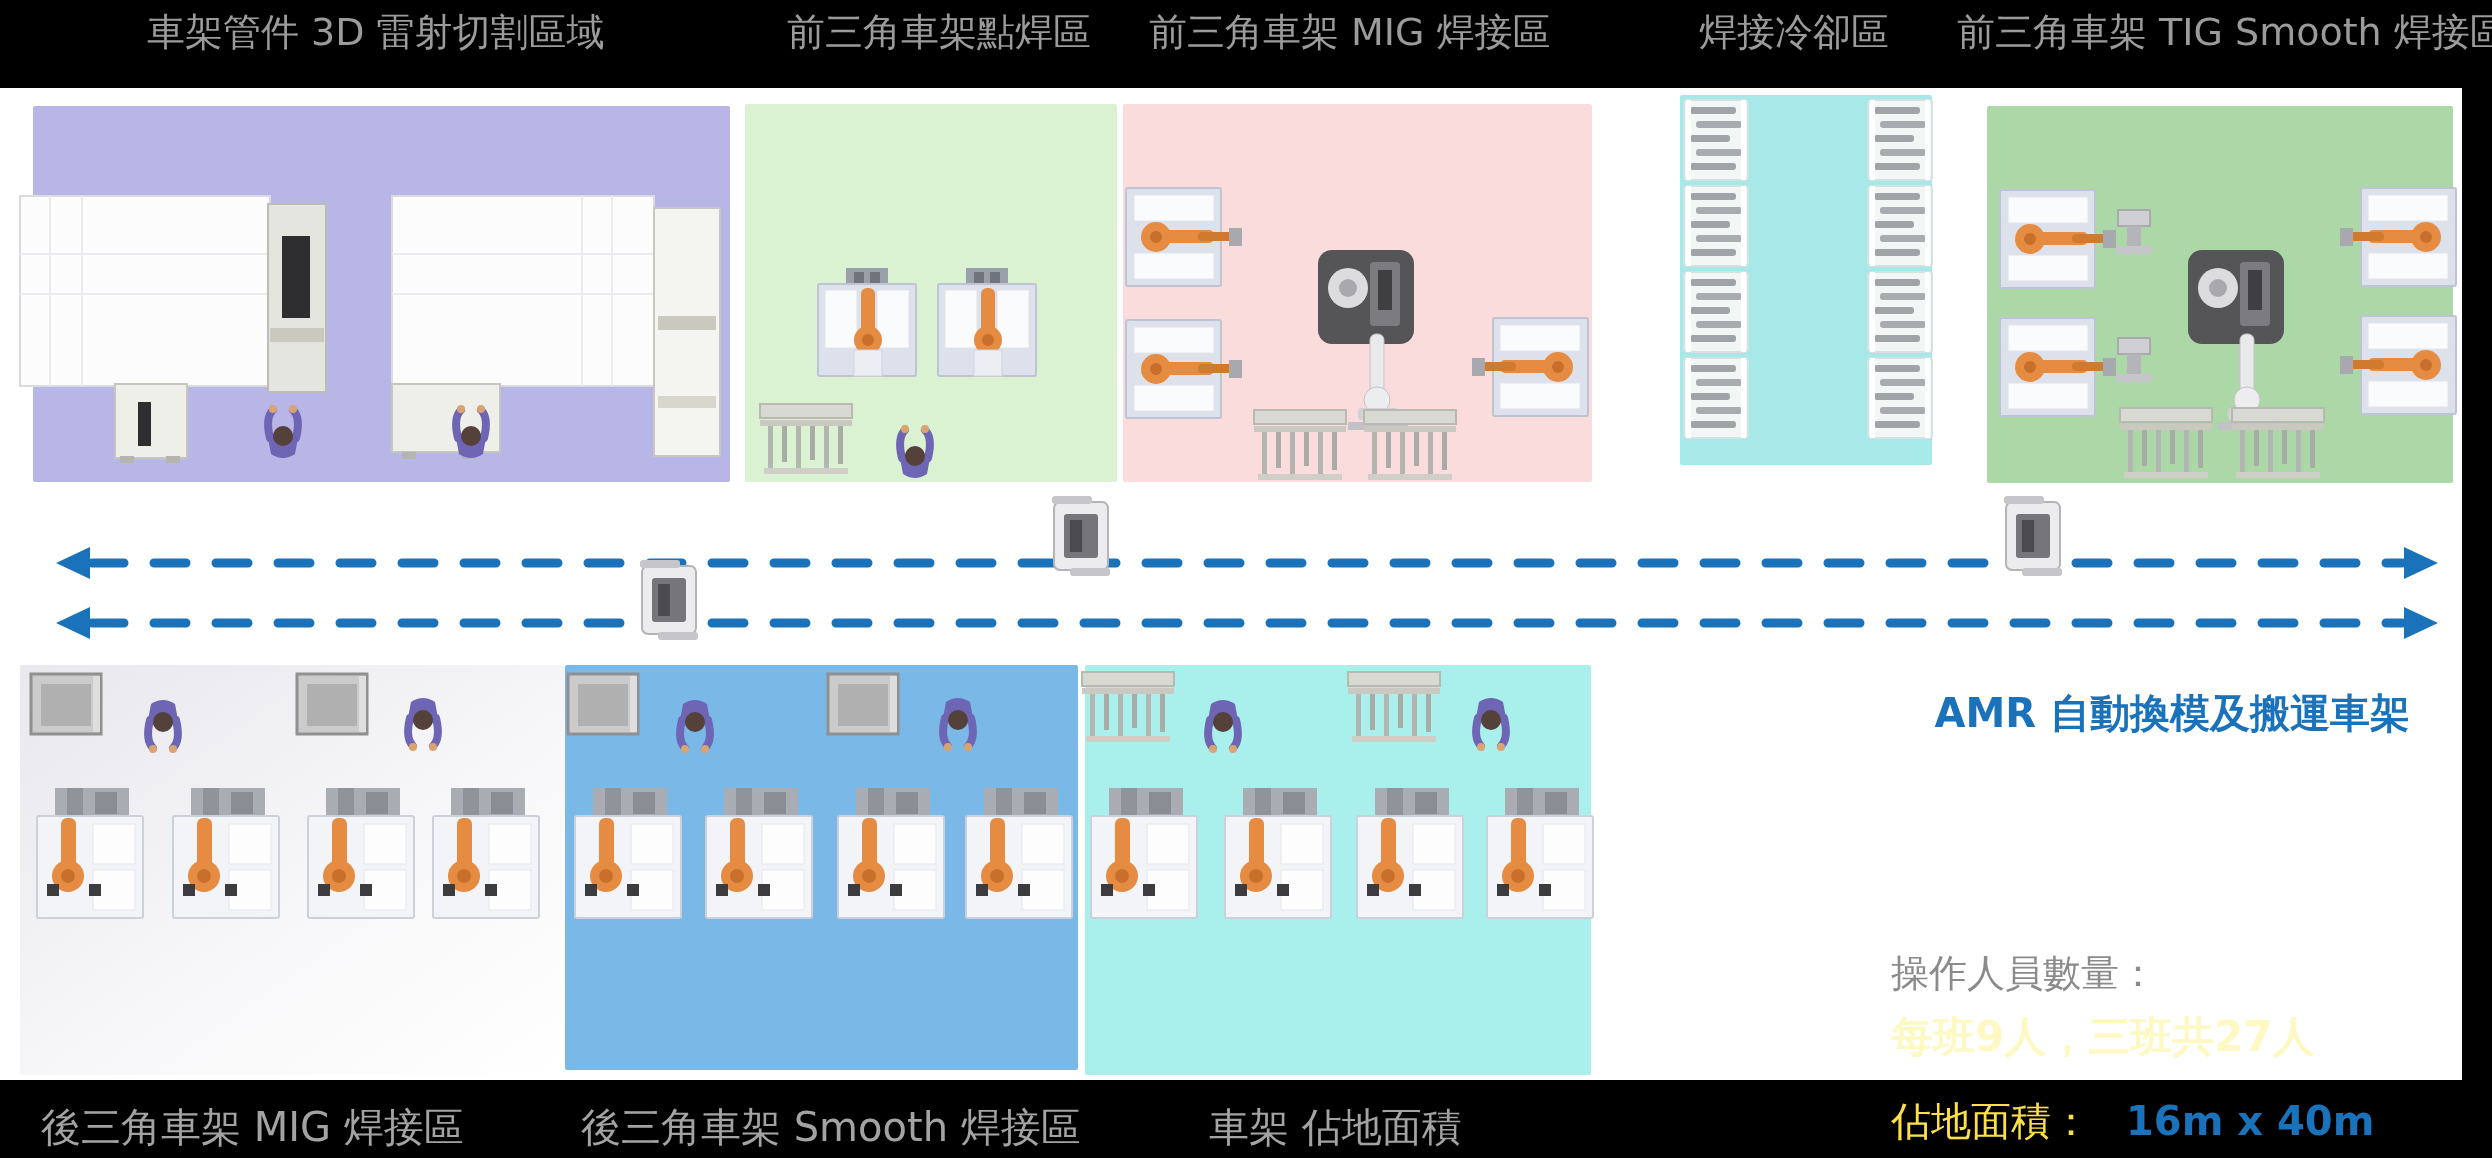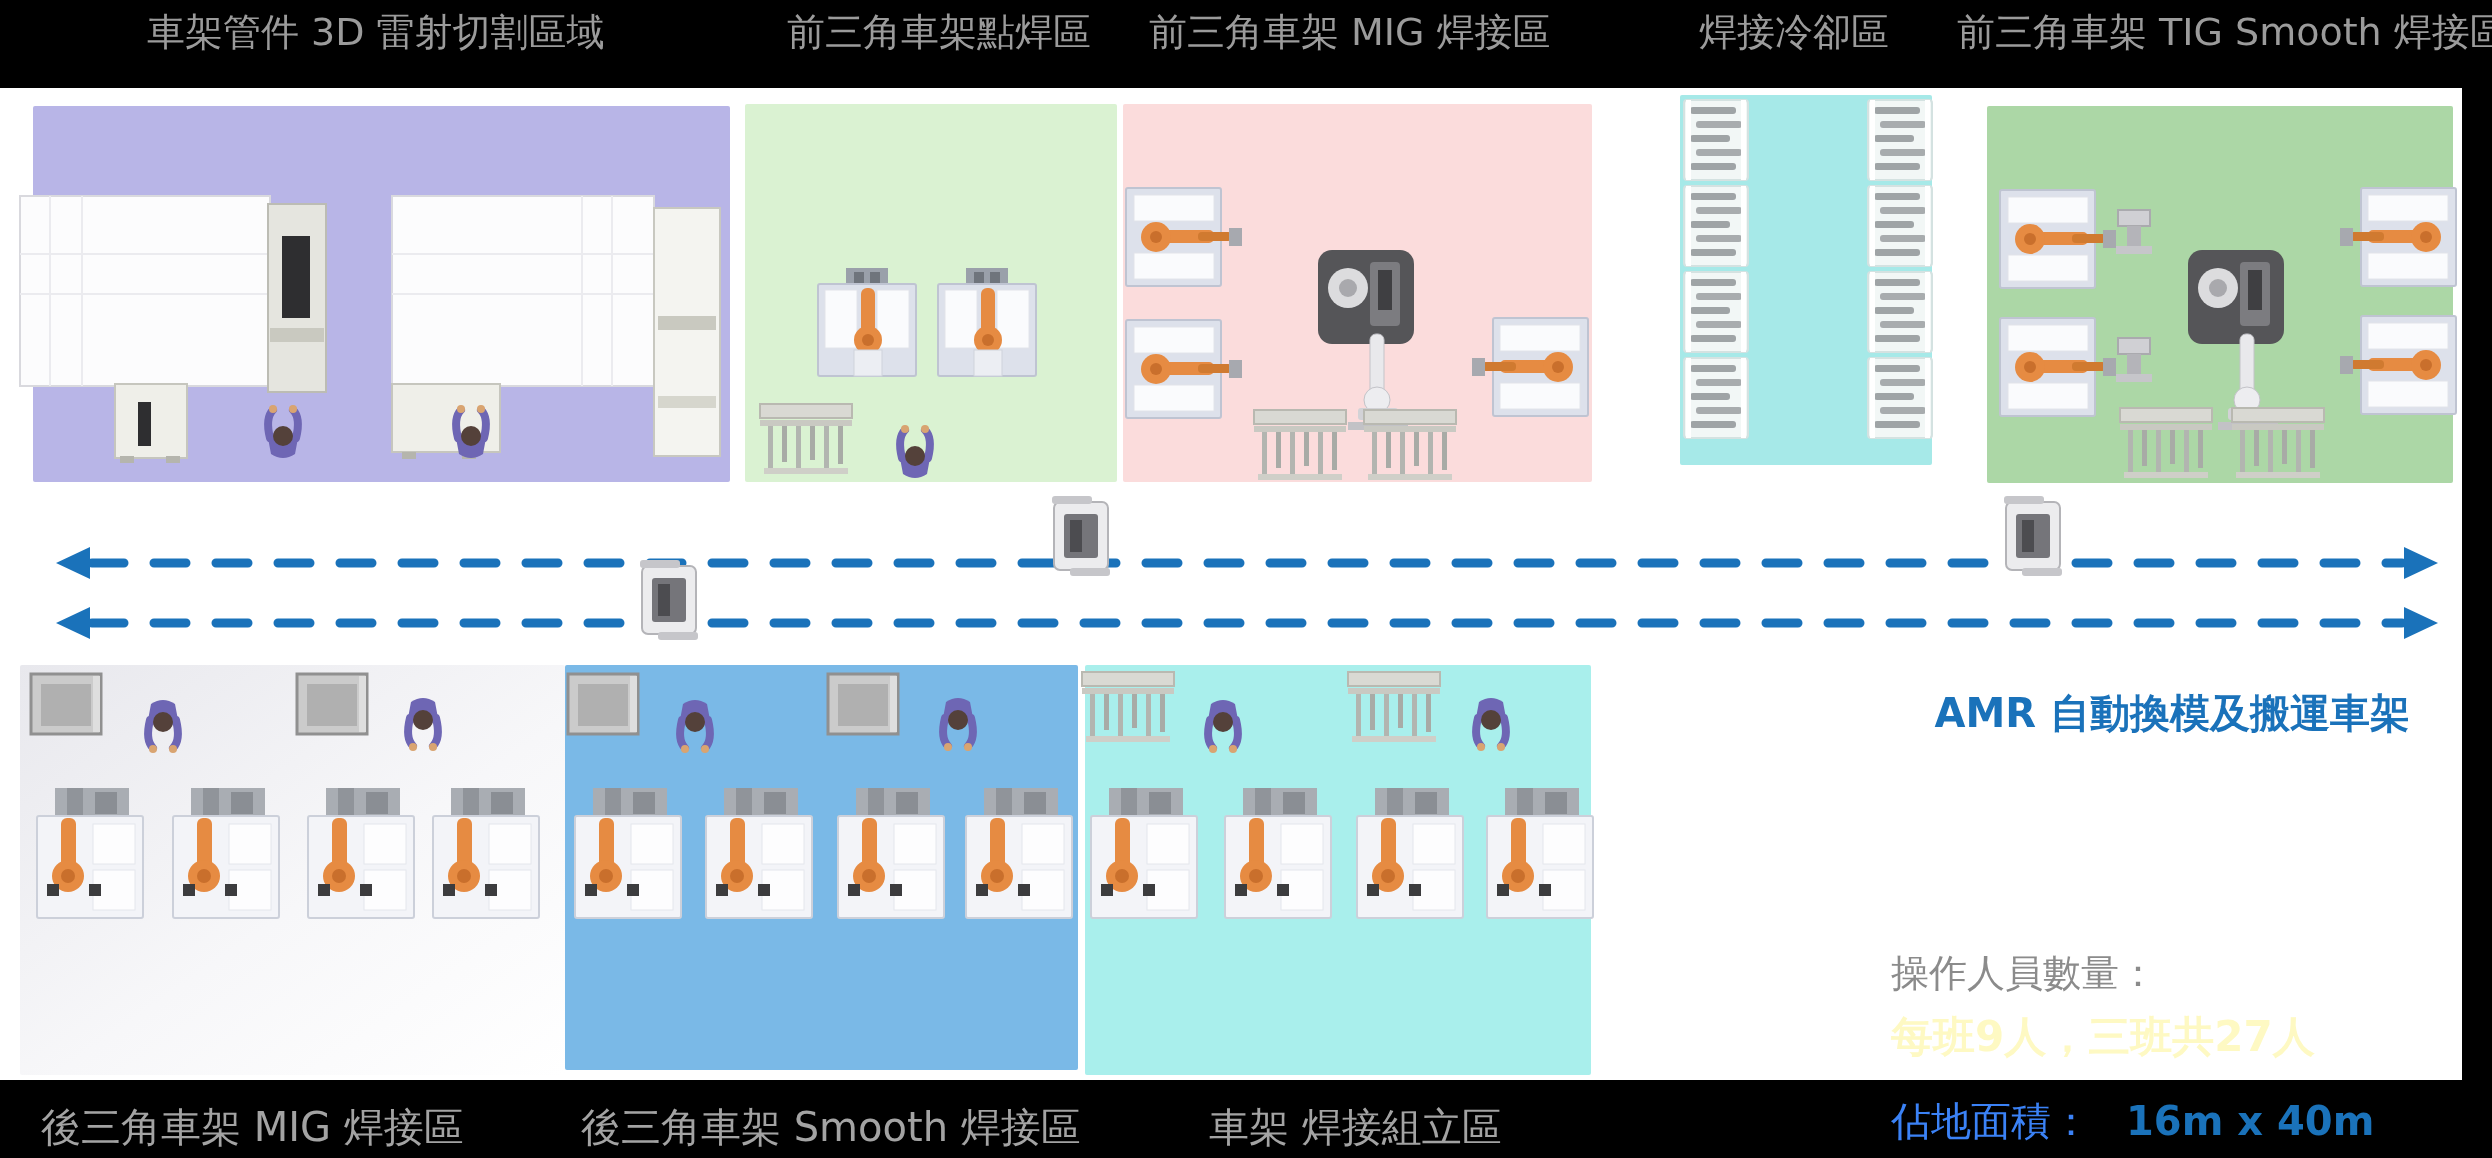--- a/index.html
+++ b/index.html
@@ -11,21 +11,21 @@
   #zones .zone{border-radius:2px;}
   #diagram{position:absolute;left:0;top:0;width:2492px;height:1158px;pointer-events:none;}
   .toplabel{position:absolute;top:10px;font-size:38px;line-height:1.2;color:#9b9b9b;white-space:nowrap;}
   .botlabel{position:absolute;top:1100px;font-size:40px;color:#a3a3a3;white-space:nowrap;}
   #amr-label{position:absolute;left:1700px;top:686px;width:710px;text-align:right;
              font-size:40px;font-weight:bold;color:#1a72ba;white-space:nowrap;}
   #operators{position:absolute;left:1891px;top:948px;white-space:nowrap;}
   #operators .lab{font-size:38px;color:#8b8b8b;display:block;}
   #operators .val{font-size:42px;font-weight:bold;color:#fef9c3;display:block;margin-top:10px;}
   #area{position:absolute;left:1891px;top:1094px;white-space:nowrap;font-size:40px;}
-  #area .lab{color:#3b82f6;text-align:right;}
+  #area .lab{color:#fde047;text-align:right;}
   #area .val{color:#1a72ba;font-weight:bold;margin-left:35px;}
 </style>
 </head>
 <body>
 
 <div id="canvas">
   <div id="panel"></div>
   <div id="zones">
       <div class="zone" style="left: 33px; top: 106px; width: 697px; height: 376px; background: rgb(184, 181, 231);"></div>
       <div class="zone" style="left: 745px; top: 104px; width: 372px; height: 378px; background: rgb(218, 242, 210);"></div>
@@ -235,21 +235,21 @@
   </svg>
 
   <div class="toplabel" style="left:147px">車架管件 3D 雷射切割區域</div>
   <div class="toplabel" style="left:1149px">前三角車架 MIG 焊接區</div>
   <div class="toplabel" style="left:787px">前三角車架點焊區</div>
   <div class="toplabel" style="left:1699px">焊接冷卻區</div>
   <div class="toplabel" style="left:1957px">前三角車架 TIG Smooth 焊接區</div>
 
   <div class="botlabel" style="left:41px">後三角車架 MIG 焊接區</div>
   <div class="botlabel" style="left:581px">後三角車架 Smooth 焊接區</div>
-  <div class="botlabel" style="left:1209px">車架 焊接組立區</div>
+  <div class="botlabel" style="left:1209px">車架 佔地面積</div>
 
   <div id="amr-label">AMR 自動換模及搬運車架</div>
 
   <div id="operators">
     <span class="lab">操作人員數量：</span>
     <span class="val">每班9人，三班共27人</span>
   </div>
 
   <div id="area">
     <span class="lab">佔地面積：</span><span class="val">16m x 40m</span>

